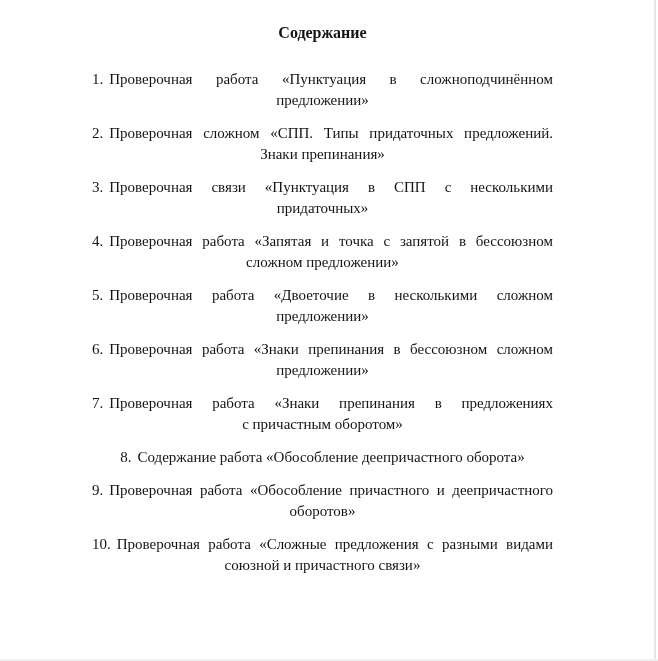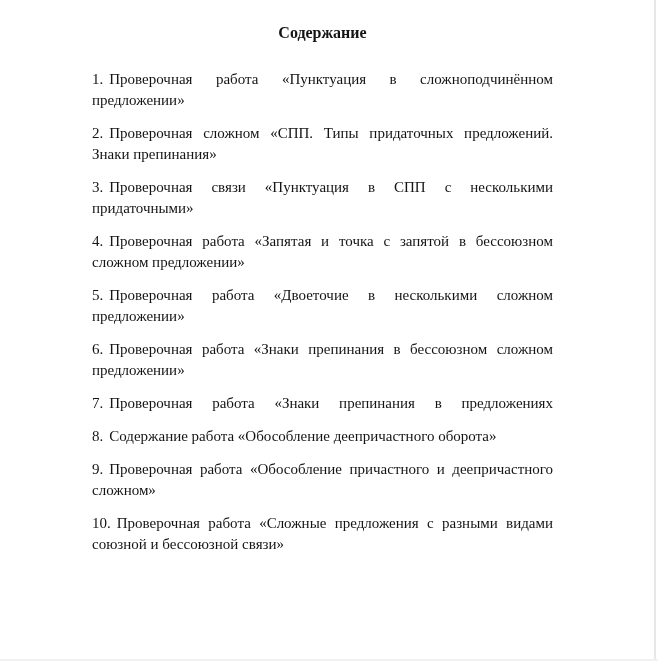--- a/index.html
+++ b/index.html
@@ -26,21 +26,21 @@
     line-height: 21px;
     text-align: center;
     margin: 0 0 26px 0;
   }
   .toc-item {
     font-size: 15px;
     line-height: 21px;
     margin: 0 0 12px 0;
   }
   .line {
-    text-align: left;
+    text-align: center;
   }
   .line.fill {
     text-align: justify;
     text-align-last: justify;
   }
   .num {
     display: inline-block;
     margin-right: 6px;
   }
   .edge-right {
@@ -69,45 +69,46 @@
       <div class="toc-item">
         <div class="line fill"><span class="num">1.</span><span>Проверочная работа «Пунктуация в сложноподчинённом</span></div>
         <div class="line">предложении»</div>
       </div>
       <div class="toc-item">
         <div class="line fill"><span class="num">2.</span><span>Проверочная сложном «СПП. Типы придаточных предложений.</span></div>
         <div class="line">Знаки препинания»</div>
       </div>
       <div class="toc-item">
         <div class="line fill"><span class="num">3.</span><span>Проверочная связи «Пунктуация в СПП с несколькими</span></div>
-        <div class="line">придаточными»</div>
+        <div class="line">придаточных»</div>
       </div>
       <div class="toc-item">
         <div class="line fill"><span class="num">4.</span><span>Проверочная работа «Запятая и точка с запятой в бессоюзном</span></div>
         <div class="line">сложном предложении»</div>
       </div>
       <div class="toc-item">
         <div class="line fill"><span class="num">5.</span><span>Проверочная работа «Двоеточие в несколькими сложном</span></div>
         <div class="line">предложении»</div>
       </div>
       <div class="toc-item">
         <div class="line fill"><span class="num">6.</span><span>Проверочная работа «Знаки препинания в бессоюзном сложном</span></div>
         <div class="line">предложении»</div>
       </div>
       <div class="toc-item">
         <div class="line fill"><span class="num">7.</span><span>Проверочная работа «Знаки препинания в предложениях</span></div>
+        <div class="line">с причастным оборотом»</div>
       </div>
       <div class="toc-item">
         <div class="line"><span class="num">8.</span><span>Содержание работа «Обособление деепричастного оборота»</span></div>
       </div>
       <div class="toc-item">
         <div class="line fill"><span class="num">9.</span><span>Проверочная работа «Обособление причастного и деепричастного</span></div>
-        <div class="line">сложном»</div>
+        <div class="line">оборотов»</div>
       </div>
       <div class="toc-item">
         <div class="line fill"><span class="num">10.</span><span>Проверочная работа «Сложные предложения с разными видами</span></div>
-        <div class="line">союзной и бессоюзной связи»</div>
+        <div class="line">союзной и причастного связи»</div>
       </div>
     </div>
 </div>
 
 <div class="edge-right"></div>
 <div class="edge-bottom"></div>
 
 </body></html>

